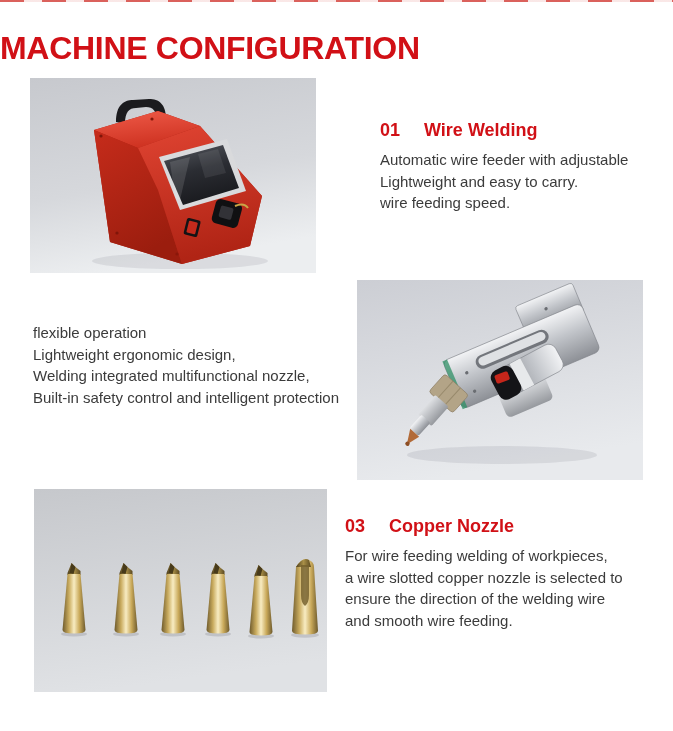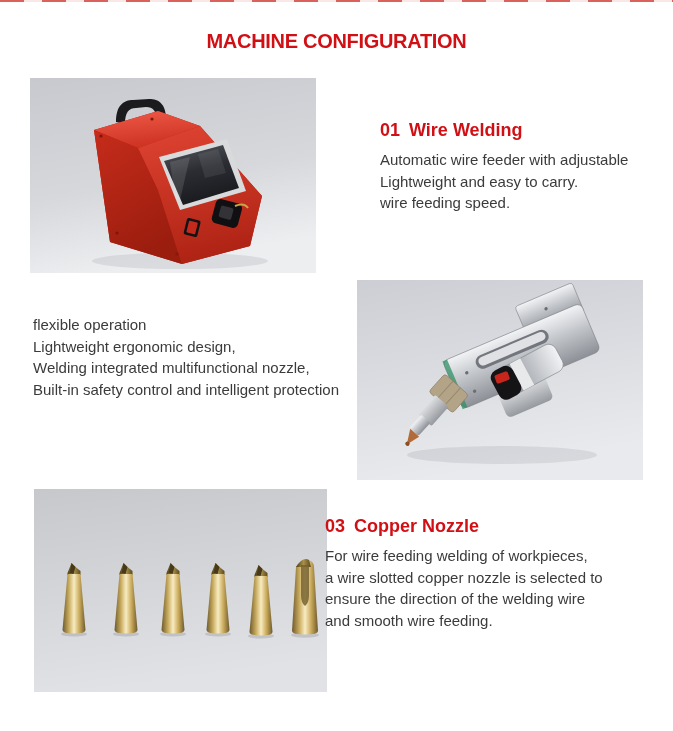--- a/index.html
+++ b/index.html
@@ -9,31 +9,31 @@
     position:relative; width:673px; height:731px; background:#fff;
     overflow:hidden; font-family:"Liberation Sans", sans-serif;
   }
   .top-line {
     position:absolute; top:0; left:0; width:100%; height:2px;
     background:repeating-linear-gradient(90deg,#d4453f 0 24px, rgba(212,69,63,.15) 24px 42px);
     opacity:.85;
   }
   .page-title {
     position:absolute; top:30px; left:0; width:100%;
-    text-align:center; font-size:20px; font-weight:bold;
+    text-align:left; font-size:32px; font-weight:bold;
     letter-spacing:-0.3px; color:var(--accent); white-space:nowrap;
   }
   .photo { position:absolute; display:block; }
   .sec-text { position:absolute; }
   .sec-heading {
     font-size:18px; font-weight:bold; color:var(--accent);
     line-height:20px; margin-bottom:9px; white-space:nowrap;
   }
-  .sec-heading .num { margin-right:9px; }
-  .sec-body { font-size:15px; line-height:21.5px; color:var(--body-text); white-space:nowrap; }
+  .sec-heading .num { margin-right:24px; }
+  .sec-body { font-size:15px; line-height:21.5px; color:var(--body-text); white-space:nowrap;margin-top:8px; }
 </style>
 </head>
 <body>
 
 <div class="canvas">
 
   <div class="top-line"></div>
 
   <div class="page-title">MACHINE CONFIGURATION</div>
 
@@ -186,21 +186,21 @@
     <use href="#nozzle" x="184" y="74"></use>
     <use href="#nozzle" x="227" y="76"></use>
     <g transform="translate(271,70)">
       <ellipse cx="0" cy="76" rx="14" ry="2.8" fill="rgba(70,70,85,0.18)"></ellipse>
       <path d="M-9 8 Q-2 -3 4 1 Q9 3 9 8 L13 72 Q13 75.5 0 75.5 Q-13 75.5 -13 72 Z" fill="url(#gold)"></path>
       <path d="M-9 8 Q-2 -3 4 1 L6 8 Z" fill="url(#goldTip)"></path>
       <path d="M-4 6 L4 6 L4 36 Q4 44 0 47 Q-4 44 -4 36 Z" fill="#77622e" opacity="0.85"></path>
     </g>
   </svg>
 
-  <div class="sec-text" style="left:325px;top:516px">
+  <div class="sec-text" style="left:345px;top:516px">
     <div class="sec-heading">
       <span class="num">03</span><span>Copper Nozzle</span>
     </div>
     <div class="sec-body">
       <div>For wire feeding welding of workpieces,</div>
       <div>a wire slotted copper nozzle is selected to</div>
       <div>ensure the direction of the welding wire</div>
       <div>and smooth wire feeding.</div>
     </div>
   </div>

